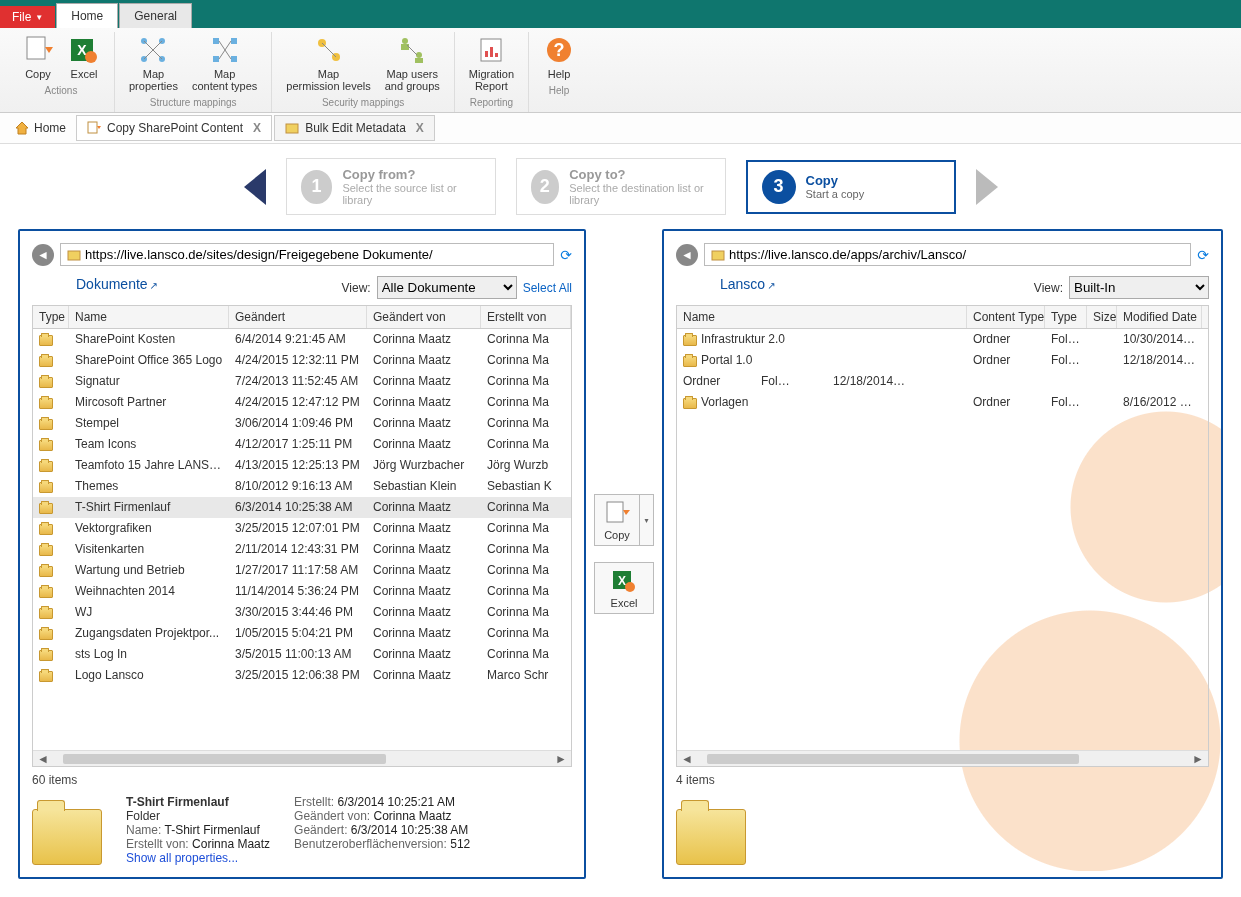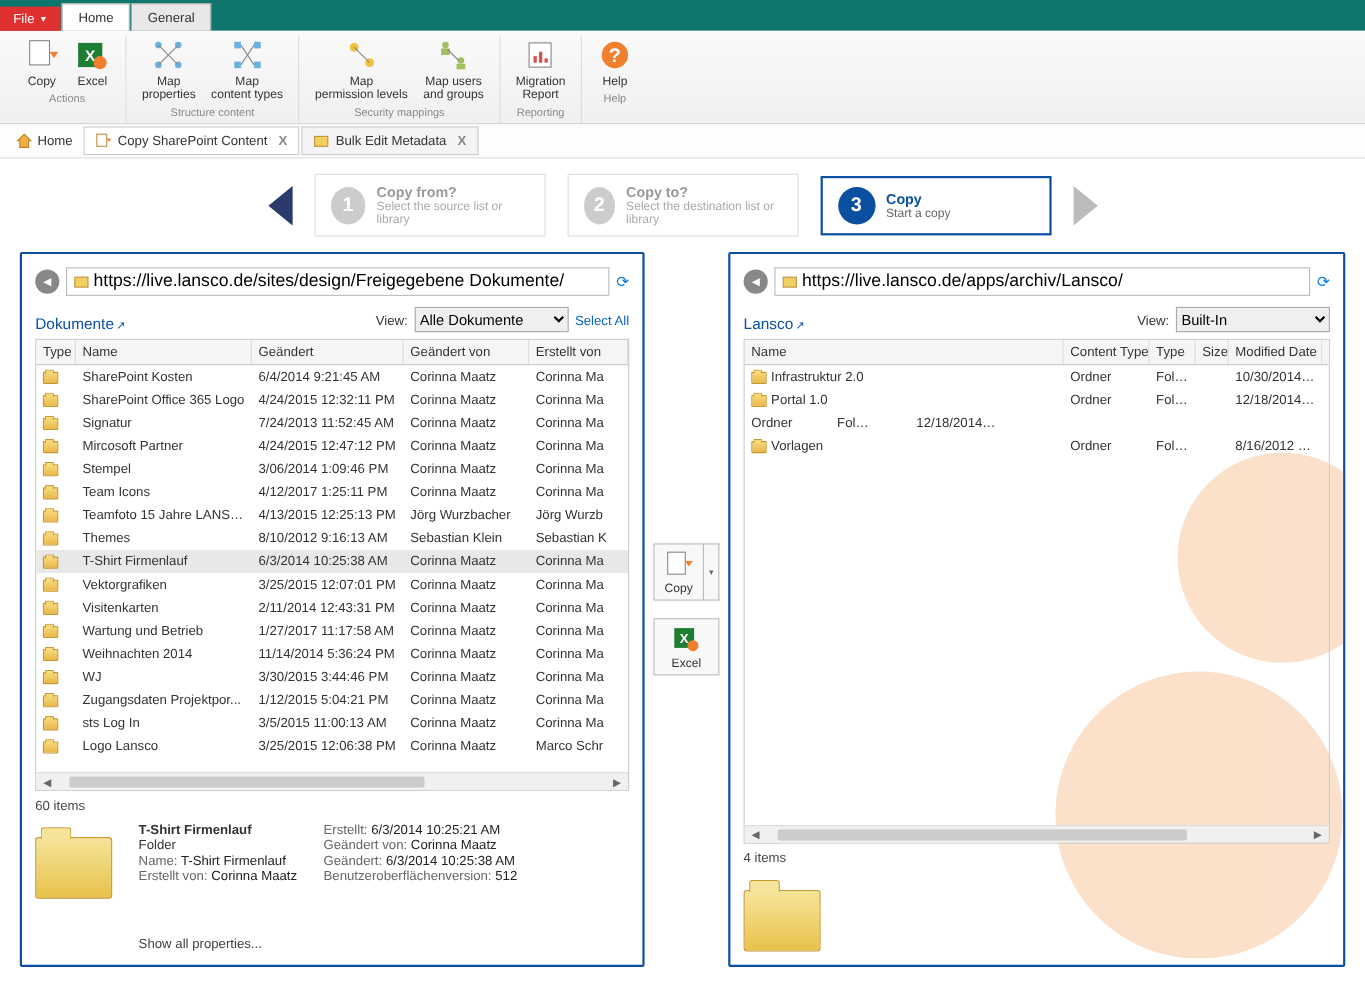--- a/index.html
+++ b/index.html
@@ -49,24 +49,24 @@
 .panel.right::before { content: ""; position: absolute; right: -40px; top: 120px; width: 380px; height: 520px;
   background:
     radial-gradient(circle at 75% 30%, #f8c9a0 0 95px, transparent 96px),
     radial-gradient(circle at 55% 75%, #f8c9a0 0 130px, transparent 131px);
   opacity: .55; z-index: 0; }
 .panel > * { position: relative; z-index: 1; }
 
 .url-row { display: flex; align-items: center; gap: 6px; margin-bottom: 10px; }
 .back-btn { width: 22px; height: 22px; border-radius: 50%; background: #888; color: #fff; display: flex; align-items: center; justify-content: center; cursor: pointer; font-size: 12px; }
 .url-box { flex: 1; border: 1px solid #bbb; padding: 3px 6px; display: flex; align-items: center; gap: 4px; background: #fff; }
-.url-box input { border: none; outline: none; flex: 1; font-size: 16px; }
+.url-box input { border: none; outline: none; flex: 1; font-size: 13px; }
 .refresh-btn { color: #0b7de0; cursor: pointer; font-size: 14px; }
 
-.lib-row { display: flex; align-items: flex-end; justify-content: space-between; margin-bottom: 6px; }
+.lib-row { display: flex; align-items: flex-start; justify-content: space-between; margin-bottom: 6px; margin-left: 44px; }
 .lib-name { color: #0b4fa0; font-size: 14px; }
 .lib-name::after { content: "↗"; font-size: 10px; margin-left: 2px; }
 .view-row { display: flex; align-items: center; gap: 6px; font-size: 12px; }
 .view-row select { border: 1px solid #aaa; padding: 2px 0; width: 140px; }
 .select-all { color: #0b63c4; cursor: pointer; }
 
 .grid-wrap { border: 1px solid #ccc; flex: 1; display: flex; flex-direction: column; overflow: hidden; }
 .grid-head { display: flex; background: #f5f5f5; border-bottom: 1px solid #ccc; font-size: 12px; }
 .grid-head div { padding: 4px 6px; border-right: 1px solid #ddd; overflow: hidden; white-space: nowrap; }
 .grid-body { flex: 1; overflow-y: auto; overflow-x: auto; }
@@ -90,21 +90,21 @@
 .count-row { font-size: 12px; color: #444; padding: 6px 0 8px; }
 
 .detail-row { display: flex; gap: 14px; }
 .big-folder { width: 80px; height: 70px; position: relative; }
 .big-folder .bf { width: 70px; height: 56px; background: linear-gradient(#f6e49a,#e8c24a); border: 1px solid #c89830; border-radius: 3px; position: absolute; bottom: 0; }
 .big-folder .bf::before { content:""; position:absolute; top:-10px; left:4px; width:26px; height:10px; background:#f6e49a; border:1px solid #c89830; border-bottom:none; border-radius:3px 3px 0 0;}
 .detail-cols { display: flex; gap: 24px; font-size: 12px; }
 .detail-cols .k { color: #666; }
 .detail-cols .v { color: #222; }
 .detail-cols b { font-weight: bold; }
-.show-all { color: #404040; cursor: pointer; margin-top: 48px; }
+.show-all { color: #1d4ed8; cursor: pointer; }
 
 
 .center-btns { display: flex; flex-direction: column; gap: 16px; align-self: center; }
 .center-btn-wrap { display:flex; }
 .center-btn { border: 1px solid #bbb; background: #f8f8f8; padding: 4px 8px; display: flex; flex-direction: column; align-items: center; gap: 2px; cursor: pointer; font-size: 11px; }
 .center-btn .ic { width: 28px; height: 28px; display: flex; align-items: center; justify-content: center; }
 .drop-side { border:1px solid #bbb; border-left:none; background:#f8f8f8; width:14px; display:flex; align-items:center; justify-content:center; font-size:8px; color:#666; cursor:pointer; }
 
 svg { display:block; }
 </style>
@@ -166,21 +166,21 @@
               <rect x="3" y="21" width="6" height="6" fill="#6ab0e0"></rect>
               <rect x="21" y="21" width="6" height="6" fill="#6ab0e0"></rect>
               <line x1="9" y1="6" x2="21" y2="24" stroke="#888"></line>
               <line x1="21" y1="6" x2="9" y2="24" stroke="#888"></line>
             </svg>
           </div>
         <span style="white-space:pre">Map
 content types</span>
       </div>
     </div>
-    <div class="ribbon-group-label">Structure content</div>
+    <div class="ribbon-group-label">Structure mappings</div>
   </div>
   <div class="ribbon-group">
     <div class="ribbon-items">
       <div class="ribbon-btn">
         <div class="ric">
             <svg width="30" height="30">
               <circle cx="8" cy="8" r="4" fill="#f0c040"></circle>
               <circle cx="22" cy="22" r="4" fill="#f0c040"></circle>
               <line x1="8" y1="8" x2="22" y2="22" stroke="#888"></line>
             </svg>
@@ -411,21 +411,21 @@
           <div class="row">
             <div class="cell lc-type"><span class="folder-ico"></span></div>
   <div class="cell lc-name">WJ</div>
   <div class="cell lc-mod">3/30/2015 3:44:46 PM</div>
   <div class="cell lc-modby">Corinna Maatz</div>
   <div class="cell lc-cre">Corinna Ma</div>
           </div>
           <div class="row">
             <div class="cell lc-type"><span class="folder-ico"></span></div>
   <div class="cell lc-name">Zugangsdaten Projektpor...</div>
-  <div class="cell lc-mod">1/12/2015 5:04:21 PM</div>
+  <div class="cell lc-mod">1/05/2015 5:04:21 PM</div>
   <div class="cell lc-modby">Corinna Maatz</div>
   <div class="cell lc-cre">Corinna Ma</div>
           </div>
           <div class="row">
             <div class="cell lc-type"><span class="folder-ico"></span></div>
   <div class="cell lc-name">sts Log In</div>
   <div class="cell lc-mod">3/5/2015 11:00:13 AM</div>
   <div class="cell lc-modby">Corinna Maatz</div>
   <div class="cell lc-cre">Corinna Ma</div>
           </div>

